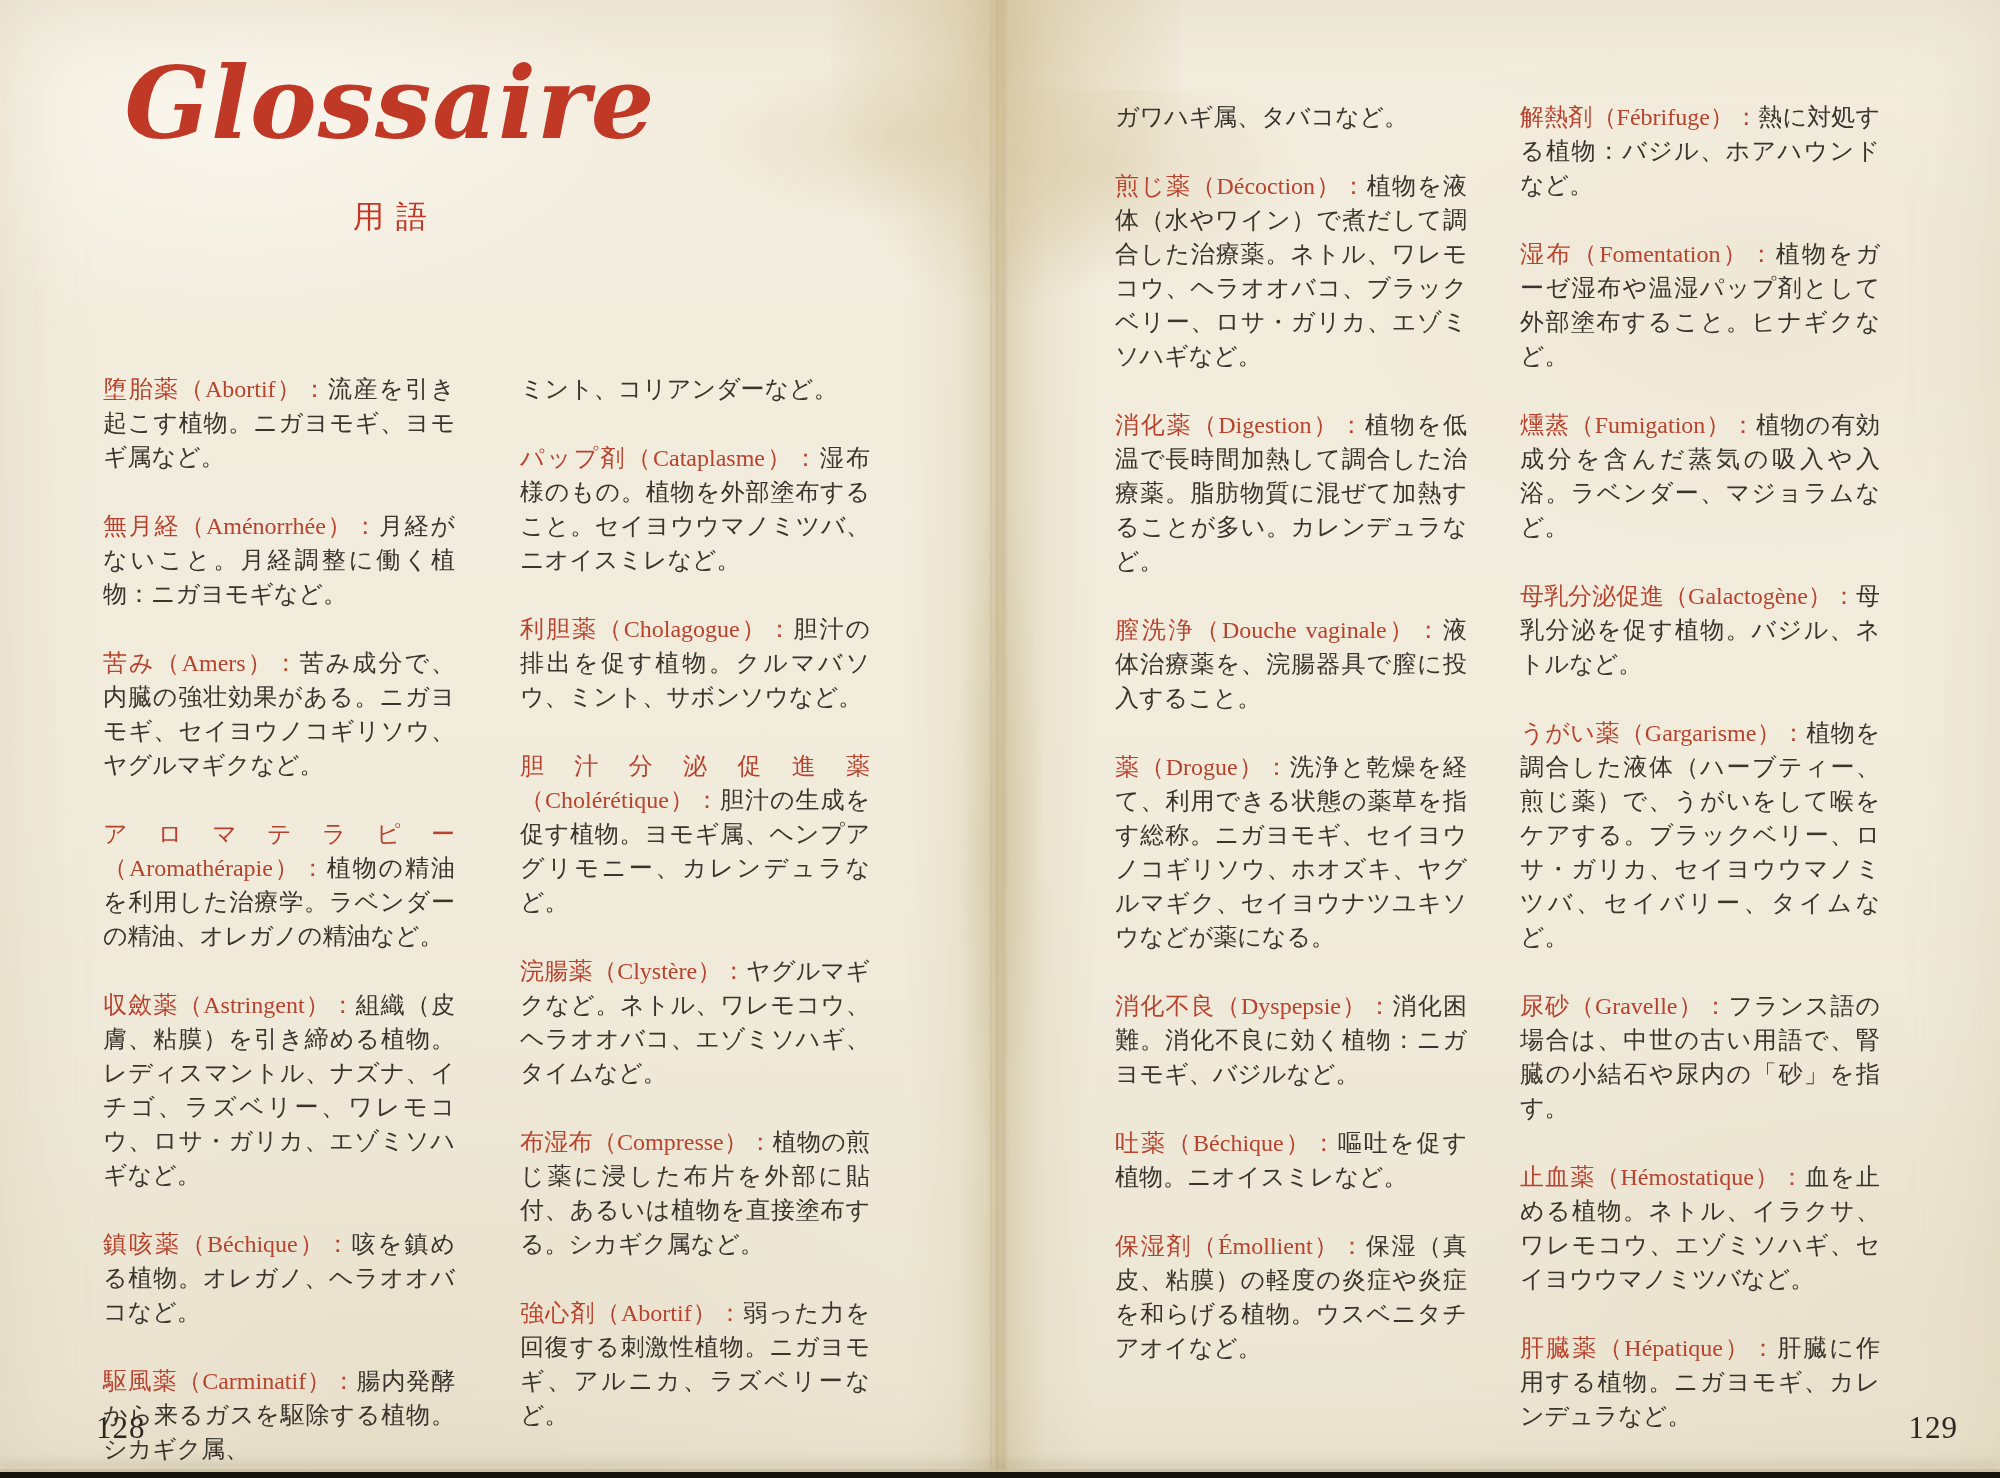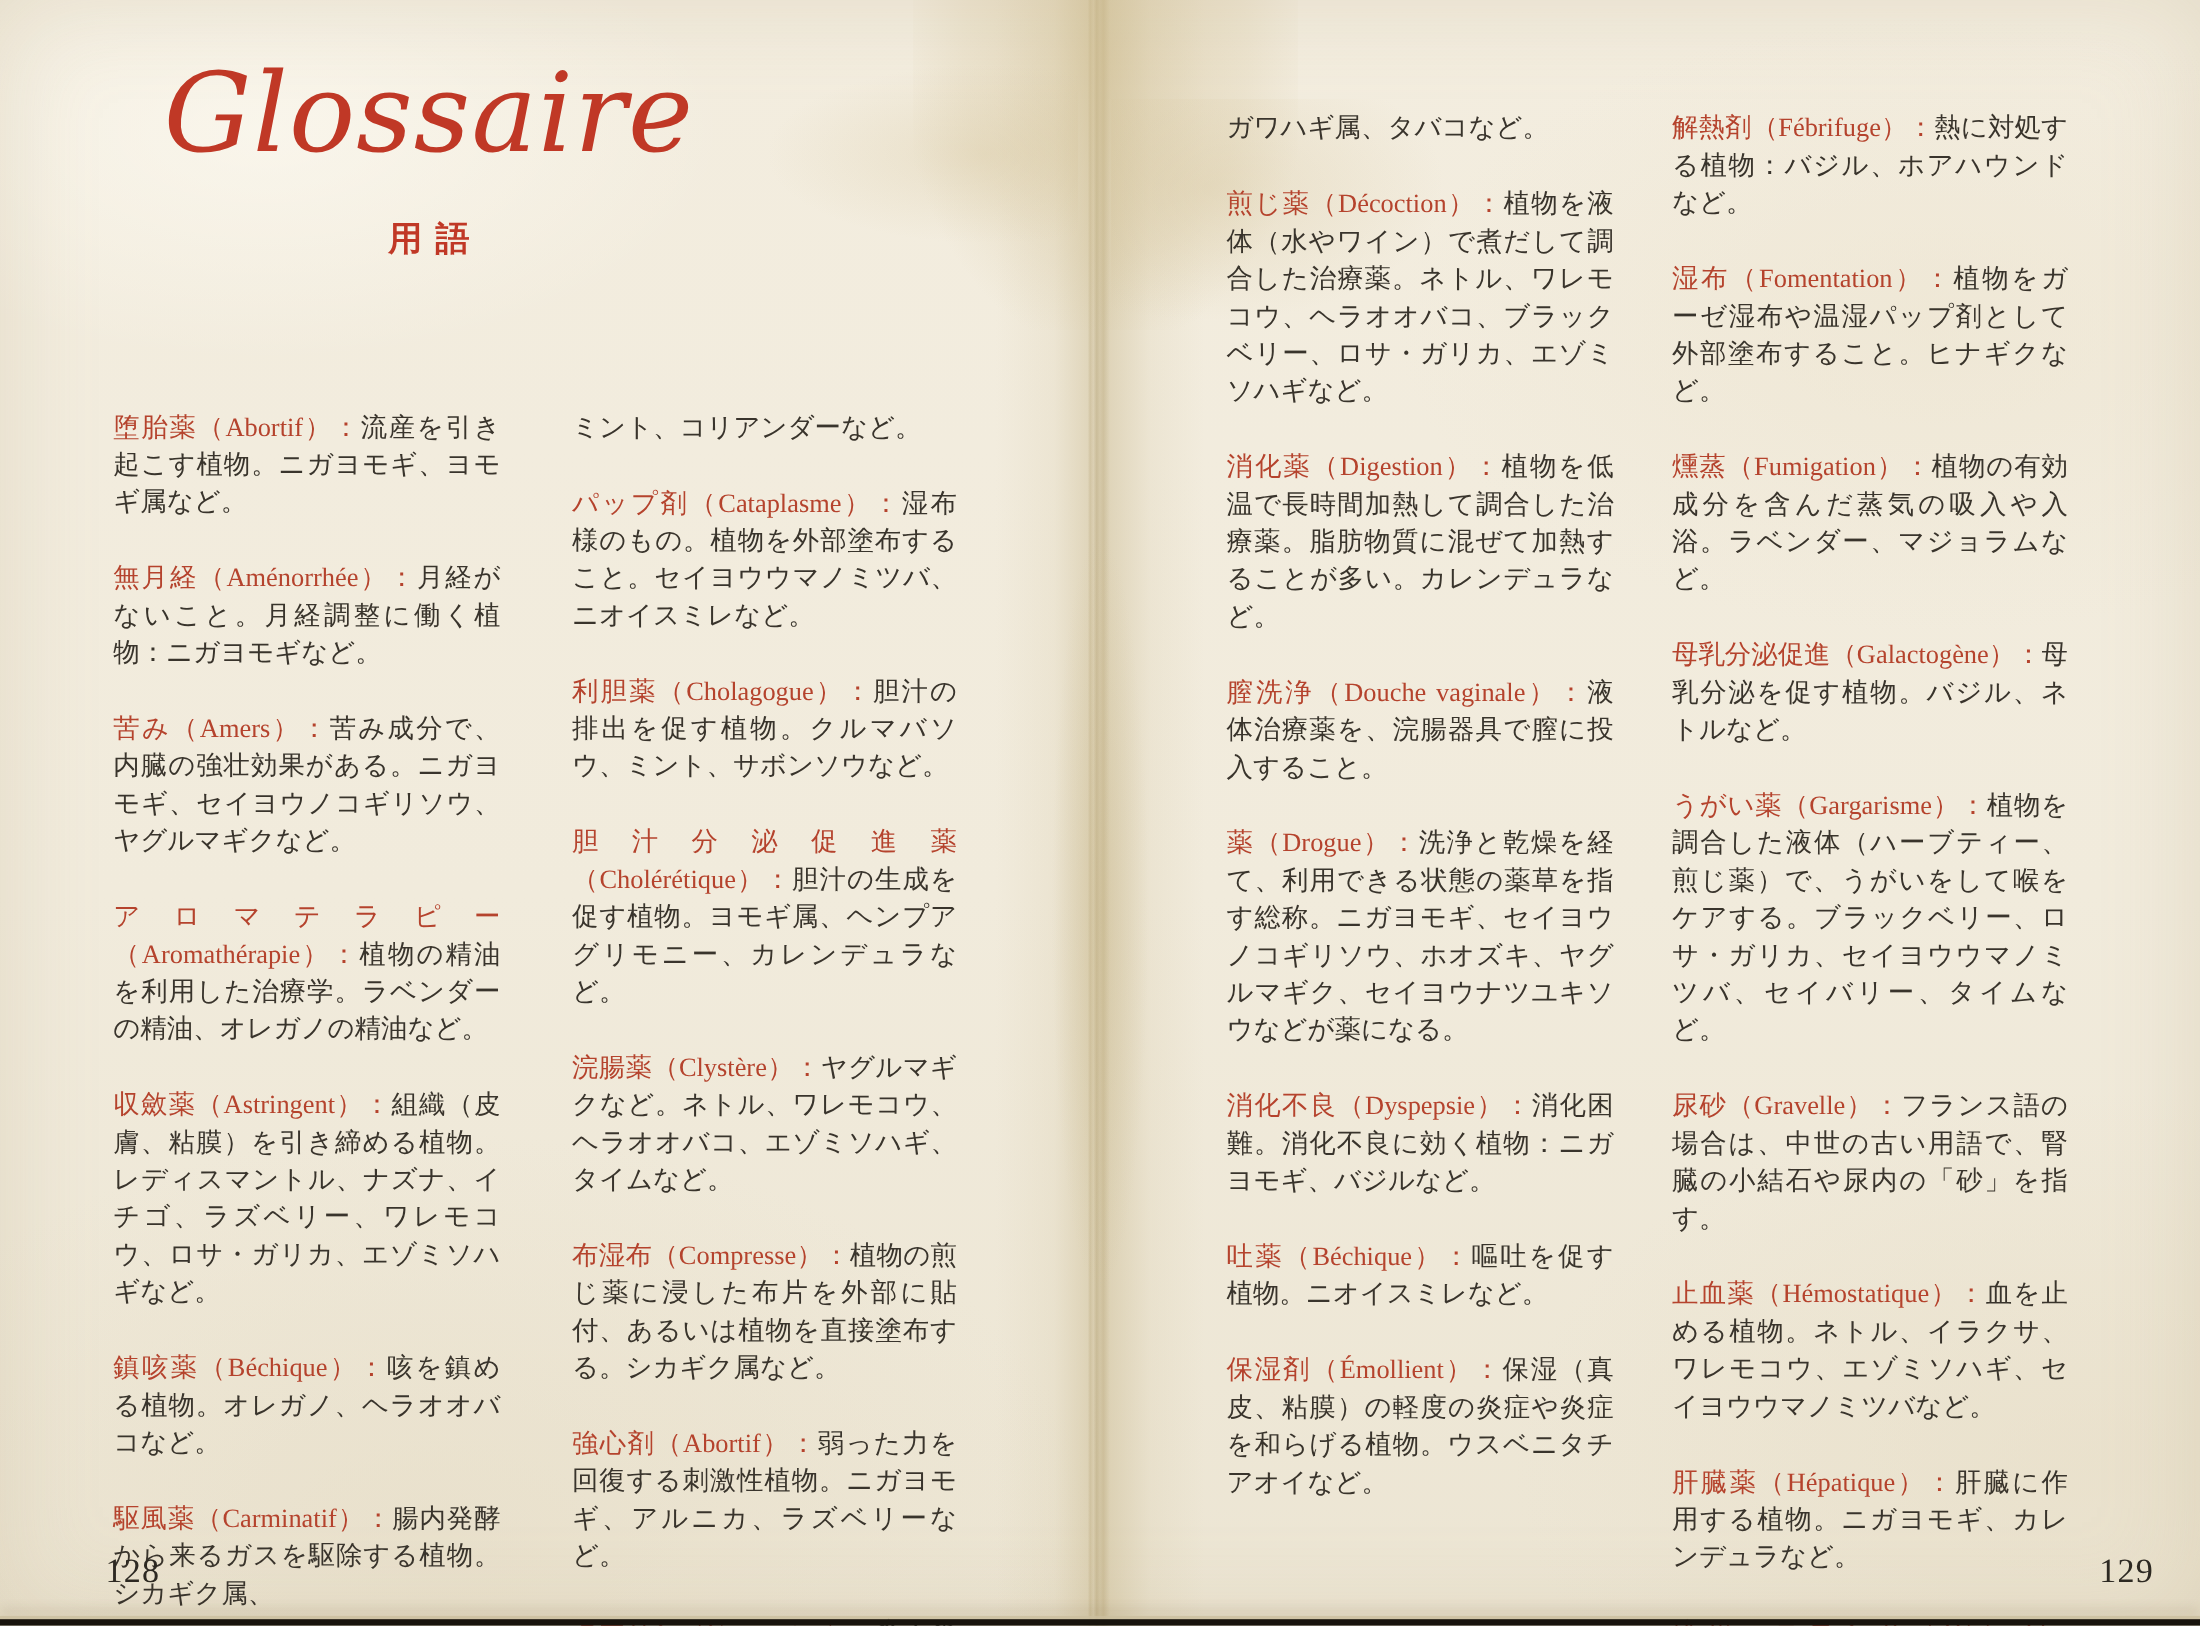--- a/index.html
+++ b/index.html
@@ -50,27 +50,27 @@
     position:absolute;left:930px;top:380px;width:140px;height:900px;
     background:radial-gradient(ellipse 55px 430px at 50% 50%, rgba(199,181,134,.30), rgba(199,181,134,0) 80%);
   }
   .edge-bottom{
     position:absolute;left:0;bottom:0;width:100%;height:6px;background:#17130d;
     box-shadow:0 -3px 0 rgba(203,190,158,.8), 0 -9px 10px rgba(120,100,60,.18);
   }
   .title{
     position:absolute;left:100px;top:48px;width:580px;text-align:center;
     font-family:"DejaVu Serif","Liberation Serif",serif;
-    font-style:italic;font-weight:normal;
+    font-style:italic;font-weight:bold;
     font-size:100px;line-height:110px;color:#c03826;
     letter-spacing:1px;
   }
   .subtitle{
     position:absolute;left:100px;top:196px;width:580px;text-align:center;
-    font-size:31px;font-weight:bold;color:#c03826;letter-spacing:12px;text-indent:12px;
+    font-size:31px;font-weight:normal;color:#c03826;letter-spacing:12px;text-indent:12px;
   }
   .col{
     position:absolute;width:352px;
     font-size:24px;line-height:34px;color:#39342c;
     text-align:justify;
   }
   .entry{margin:0 0 35px 0;}
   .entry:last-child{margin-bottom:0;}
   .term{color:#b5432d;}
   .body{color:#39342c;}

